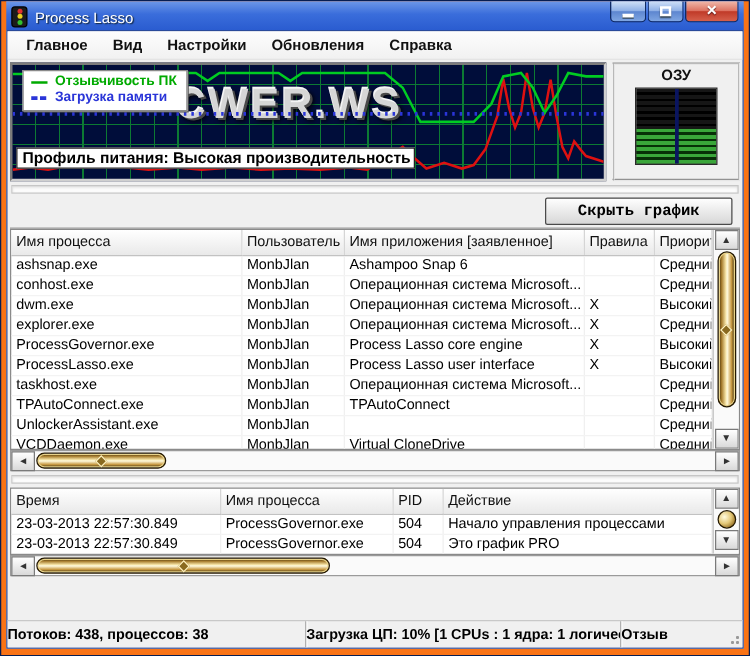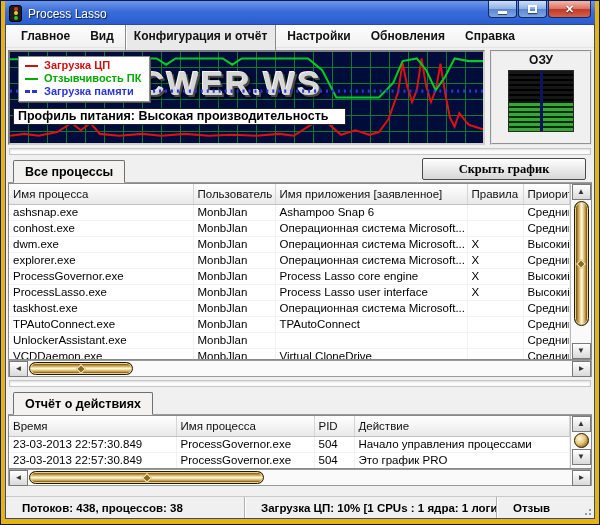--- a/index.html
+++ b/index.html
@@ -1,19 +1,19 @@
 <!DOCTYPE html>
 <html><head>
 <meta charset="utf-8">
 <style>
   * { box-sizing: border-box; margin: 0; padding: 0; }
   html,body { width:600px; height:525px; font-family:"Liberation Sans", sans-serif; }
   .window {
     width:600px; height:525px;
-    background:#eab308;
+    background:#f97316;
     border:1px solid #071d52;
     padding:0 4px 5px 4px;
     position:relative;
     display:flex; flex-direction:column;
   }
   
   .titlebar {
     height:23px; display:flex; align-items:center; gap:6px;
     padding:2px 2px 0 4px; position:relative;
     background:linear-gradient(#6d97e8 0%, #3a6ddb 45%, #2a5cd0 100%);
@@ -49,41 +49,41 @@
   .watermark { position:absolute; left:130px; top:12px; z-index:1;
     font-size:34px; font-weight:bold; letter-spacing:2px; color:#d6d6d6;
     text-shadow:-1px -1px 0 #f5f5f5, 2px 2px 0 #4a4a4a, 3px 3px 4px #000; }
   .legend { position:absolute; left:8px; top:4px; z-index:3; background:#fff;
     border:1px solid #8a8a8a; box-shadow:1px 1px 0 #555; padding:2px 8px 3px 6px; }
   .legend-item { display:flex; align-items:center; gap:5px; font-size:11px; font-weight:bold; line-height:13px; }
   .mk { display:inline-flex; align-items:center; gap:2px; width:14px; }
   .mk-line { width:13px; height:2px; }
   .mk-sq { width:9px; height:9px; }
   .mk-dash { width:5px; height:3px; }
-  .profile-label { position:absolute; left:3px; bottom:18px; z-index:3; background:#fff; color:#000;
-    border:1px solid #222; font-size:12.5px; font-weight:bold; padding:0 16px 1px 4px; white-space:nowrap; }
+  .profile-label { position:absolute; left:3px; bottom:8px; z-index:3; background:#fff; color:#000;
+    border:1px solid #222; font-size:12.5px; font-weight:bold; padding:0 2px 1px 4px; white-space:nowrap; }
   .ram-panel { width:102px; border:2px groove #e6e6e6; background:#f0f0f0; text-align:center; padding-top:1px; }
   .ram-label { font-size:12px; font-weight:bold; color:#111; }
   .ram-meter { width:66px; height:62px; margin:3px auto 0; border:1px solid #2a2a2a; position:relative; overflow:hidden;
     background:repeating-linear-gradient(to bottom, #161616 0 3px, #000 3px 5px); }
   .ram-fill { position:absolute; left:0; right:0; bottom:0; height:46%;
     background:repeating-linear-gradient(to bottom, #3aa63a 0 3px, #073007 3px 5px); }
   .ram-centerline { position:absolute; top:0; bottom:0; left:50%; width:3px; margin-left:-1px; background:#0a1560; }
   
   .sep-strip { height:7px; margin:3px 3px; background:#fcfcfc; border:1px solid #c6c6c6; box-shadow:inset 0 1px 2px #ddd; }
   
   .tabstrip { position:relative; height:25px; margin:0 2px; padding-left:5px; display:flex; align-items:flex-end;
     border-bottom:1px solid #9a9a9a; }
   .tab { font-size:12.5px; font-weight:bold; color:#000; white-space:nowrap; }
   .tab.active { background:#f3f2ef; border:1px solid #6f6f6f; border-bottom:1px solid #f3f2ef;
     margin-bottom:-1px; padding:4px 11px 3px; border-radius:2px 2px 0 0; z-index:2; }
   .tab.inactive { background:#efefef; border:1px solid #9a9a9a; border-bottom:none; padding:2px 12px; border-radius:2px 2px 0 0; }
-  .hide-graph-btn { position:absolute; right:6px; bottom:2px; height:22px; width:164px;
+  .hide-graph-btn { position:absolute; right:6px; bottom:2px; height:22px; width:150px;
     background:linear-gradient(#fefefe,#d7d7d7); border:1px solid #4a4a4a; border-radius:2px;
-    font-size:12.5px; font-weight:bold; font-family:Liberation Serif, serif; }
+    font-size:12.5px; font-weight:bold; font-family:Liberation Mono, monospace; }
   
   .table-wrap { margin:0 2px; border:1px solid #8a8a8a; background:#fff; display:flex; overflow:hidden; }
   .t1 { height:177px; }
   .t2 { height:54px; }
   table { border-collapse:collapse; table-layout:fixed; width:100%; }
   th { background:linear-gradient(#ffffff,#e9e9e9); font-size:11.5px; font-weight:normal; color:#111;
     text-align:left; padding:2px 4px; border-right:1px solid #d5d5d5; border-bottom:1px solid #c2c2c2;
     white-space:nowrap; overflow:hidden; height:20px; }
   td { font-size:11.5px; color:#000; padding:0 4px; height:15px; line-height:15px;
     border-right:1px solid #f0f0f0; border-bottom:1px solid #f3f3f3; white-space:nowrap; overflow:hidden; }
@@ -102,21 +102,21 @@
     background:#8a6a20; border:1px solid #fff2c0; }
   .spacer { flex:1; }
   .hscroll { height:17px; margin:0 2px; border:1px solid #9a9a9a; background:#fafafa; display:flex; align-items:center; }
   .gold-thumb-h { height:13px; margin:0 1px; border-radius:7px; border:1px solid #241800; position:relative; flex:none;
     background:linear-gradient(to bottom,#3d2b05 0%,#a67c2e 18%,#f2dfa0 42%,#fffbe0 52%,#c89a44 78%,#2e2000 100%);
     box-shadow:inset 0 0 0 1px #e8d38a; }
   .thumb-h1 { width:104px; } .thumb-h2 { width:235px; }
   
   .statusbar { margin-top:auto; height:22px; border-top:1px solid #c8c8c8; background:#f0f0f0;
     display:flex; align-items:center; font-size:11.5px; font-weight:bold; color:#000; position:relative; }
-  .status-cell { padding:0 16px; height:100%; display:flex; align-items:center; white-space:nowrap; overflow:hidden; }
+  .status-cell { padding:0 0; height:100%; display:flex; align-items:center; white-space:nowrap; overflow:hidden; }
   .sc-left { width:238px; } .sc-center { width:252px; border-left:1px solid #b0b0b0; box-shadow:inset 1px 0 0 #fff; }
   .sc-right { flex:1; border-left:1px solid #b0b0b0; box-shadow:inset 1px 0 0 #fff; }
   .resize-grip { position:absolute; right:2px; bottom:2px; width:10px; height:10px;
     background:
       radial-gradient(circle at 8px 8px, #999 1px, transparent 1.5px),
       radial-gradient(circle at 8px 4px, #999 1px, transparent 1.5px),
       radial-gradient(circle at 4px 8px, #999 1px, transparent 1.5px); }
 </style>
 </head>
 <body>
@@ -141,41 +141,34 @@
           <span class="glyph-close">✕</span>
         </span>
     </span>
   </div>
 
   <div class="client">
 
     <div class="menubar">
       <span class="menu-item">Главное</span>
       <span class="menu-item">Вид</span>
-      <span class="menu-item selected">Конфигурация и отчёт</span>
       <span class="menu-item">Настройки</span>
       <span class="menu-item">Обновления</span>
       <span class="menu-item">Справка</span>
     </div>
 
     <div class="graph-row">
       <div class="graph-panel">
         <div class="watermark">CWER.WS</div>
         <svg id="graph-svg" class="graph-svg" viewBox="0 0 476 88" preserveAspectRatio="none">
             <polyline points="0.0,81.0 14.3,79.2 28.6,81.0 47.6,77.4 61.9,68.6 71.4,75.7 80.9,68.6 90.4,79.2 109.5,81.0 133.3,79.2 152.3,81.0 176.1,79.2 199.9,81.0 223.7,80.1 247.5,81.0 271.3,79.2 285.6,81.0 299.9,72.2 314.2,63.4 323.7,72.2 333.2,80.1 347.5,75.7 361.8,80.1 371.3,77.4 380.8,65.1 390.3,39.6 395.1,10.6 399.8,33.4 404.6,48.4 409.4,37.0 414.1,6.2 418.9,33.4 423.6,48.4 428.4,37.0 433.2,11.4 437.9,39.6 442.7,63.4 447.4,72.2 452.2,59.0 457.0,65.1 461.7,70.4 476.0,74.8" fill="none" stroke="#dd1111" stroke-width="2"></polyline>
             <polyline points="0.0,7.0 28.6,7.0 38.1,15.8 47.6,7.0 85.7,6.2 100.0,14.1 114.2,6.2 147.6,6.2 157.1,12.3 166.6,6.2 214.2,6.2 223.7,12.3 233.2,6.2 276.1,6.2 299.9,6.2 314.2,17.6 328.4,44.0 371.3,44.0 385.6,29.9 395.1,8.8 409.4,6.2 418.9,17.6 428.4,37.0 437.9,23.8 447.4,6.2 461.7,8.8 476.0,8.8" fill="none" stroke="#00cc22" stroke-width="2"></polyline>
             <polyline points="0.0,37.8 476.0,37.8" fill="none" stroke="#2a35d8" stroke-width="3" stroke-dasharray="2 4"></polyline>
           </svg>
         <div class="legend">
-          <div class="legend-item">
-            <span class="mk">
-                <span class="mk-line" style="background:#cc1111"></span>
-              </span>
-            <span style="color:#cc1111">Загрузка ЦП</span>
-          </div>
           <div class="legend-item">
             <span class="mk">
                 <span class="mk-line" style="background:#00aa00"></span>
               </span>
             <span style="color:#00aa00">Отзывчивость ПК</span>
           </div>
           <div class="legend-item">
             <span class="mk">
                 <span class="mk-dash" style="background:#2a35d8"></span>
                 <span class="mk-dash" style="background:#2a35d8"></span>
@@ -190,21 +183,20 @@
         <div class="ram-meter">
           <div class="ram-fill" style="height: 46%;"></div>
           <div class="ram-centerline"></div>
         </div>
       </div>
     </div>
 
     <div class="sep-strip"></div>
 
     <div class="tabstrip">
-      <span class="tab active">Все процессы</span>
       <button class="hide-graph-btn">Скрыть график</button>
     </div>
 
     <div class="table-wrap t1">
       <div class="tbl-flex">
         <table>
           <colgroup>
               <col style="width:184px">
               <col style="width:82px">
               <col style="width:192px">
@@ -304,23 +296,20 @@
 
     <div class="hscroll">
       <span class="sb-btn">◄</span>
       <span class="gold-thumb-h thumb-h1"></span>
       <span class="spacer"></span>
       <span class="sb-btn">►</span>
     </div>
 
     <div class="sep-strip"></div>
 
-    <div class="tabstrip">
-      <span class="tab active">Отчёт о действиях</span>
-    </div>
 
     <div class="table-wrap t2">
       <div class="tbl-flex">
         <table>
           <colgroup>
               <col style="width:167px">
               <col style="width:138px">
               <col style="width:40px">
               <col>
             </colgroup>

